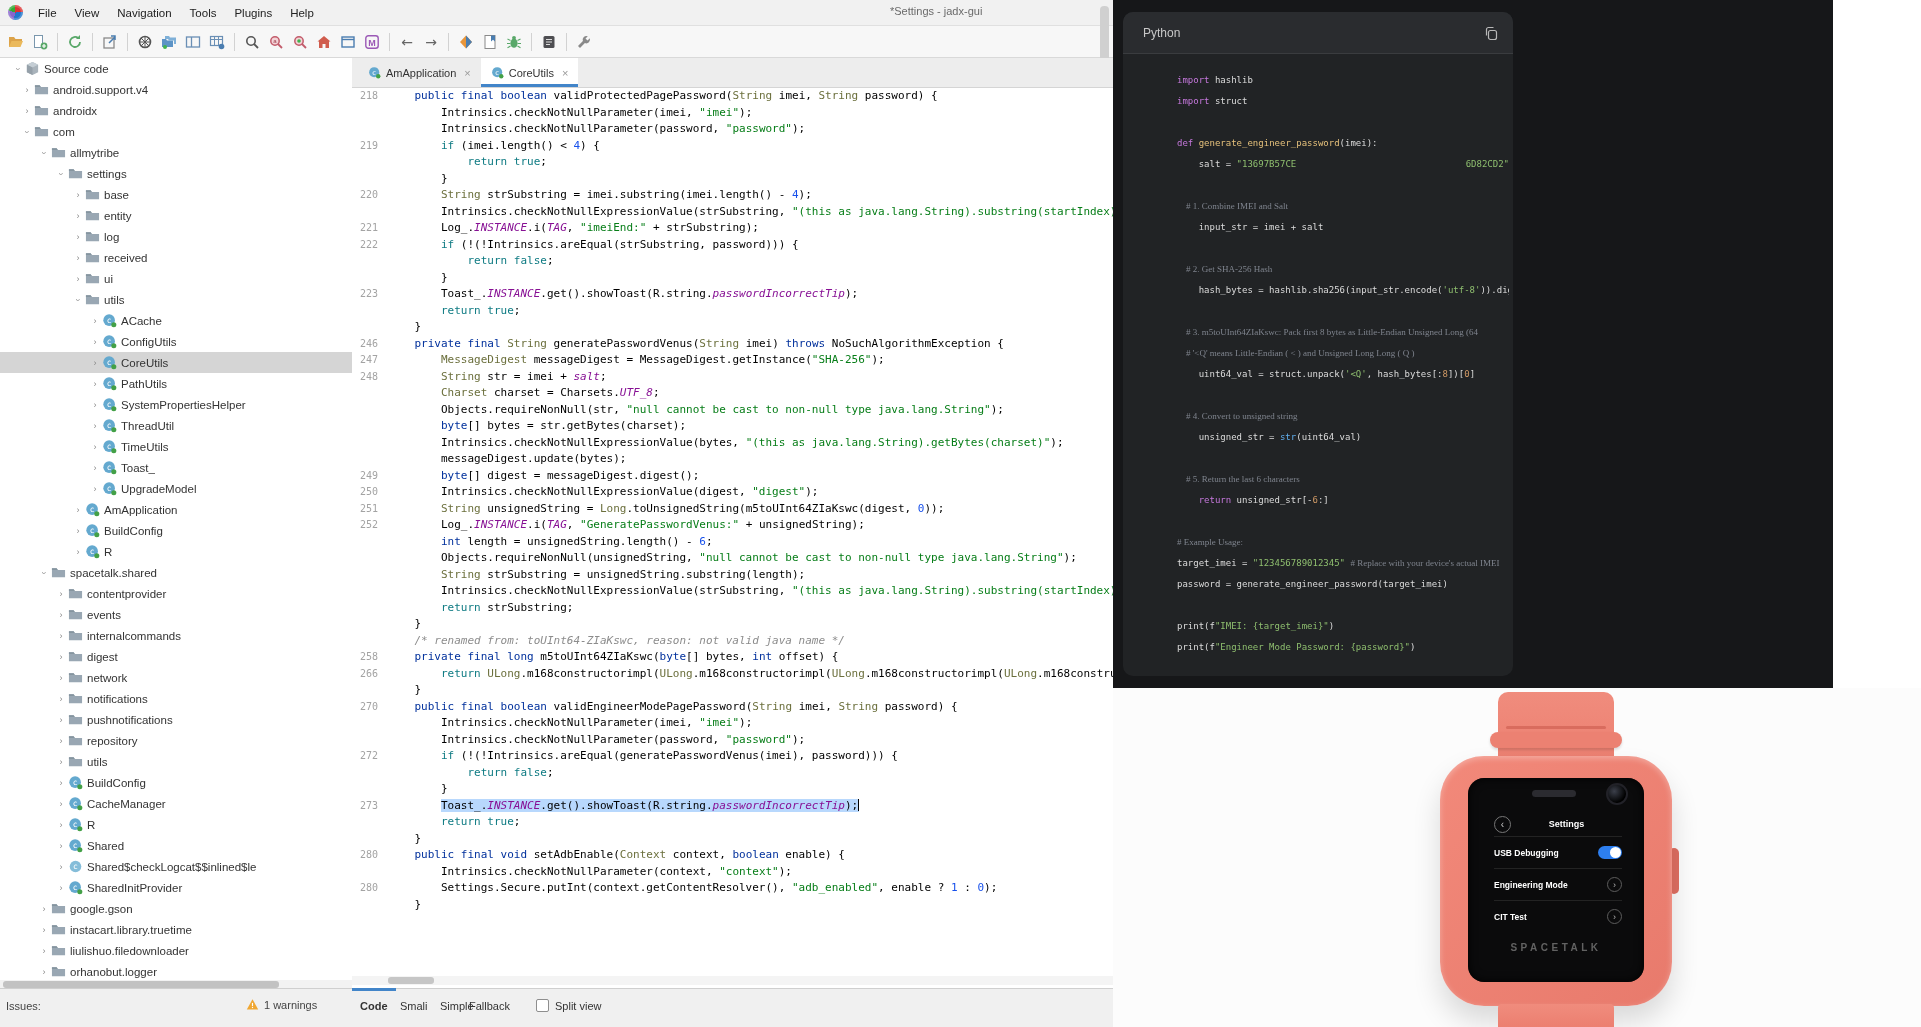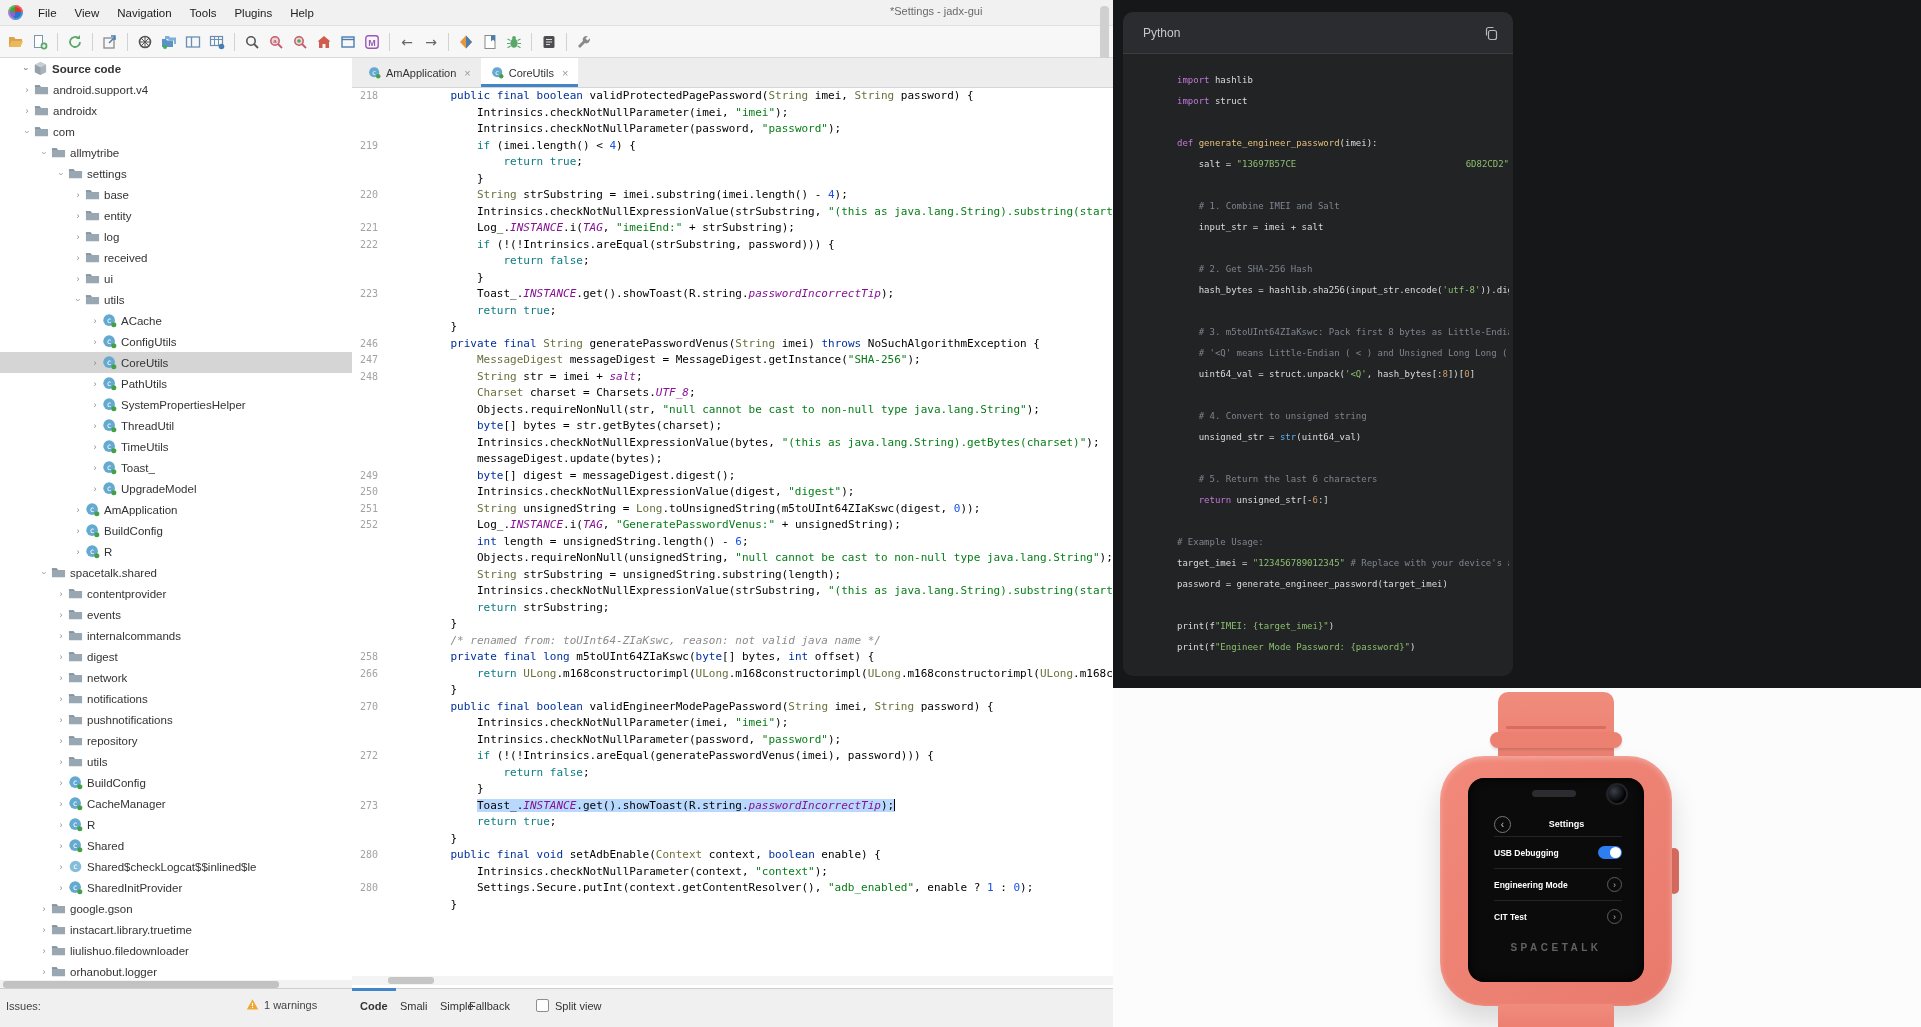--- a/index.html
+++ b/index.html
@@ -38,21 +38,21 @@
   .editor{position:absolute;left:352px;top:58px;width:761px;height:930px;background:#fff;overflow:hidden;}
   .tabbar{position:absolute;left:0;top:0;width:100%;height:30px;background:#ededed;border-bottom:1px solid #d5d5d5;
     display:flex;align-items:stretch;padding-left:6px;box-sizing:border-box;}
   .etab{display:flex;align-items:center;gap:5px;padding:0 10px;font-size:11px;color:#333;background:#ededed;position:relative;}
   .etab.active{background:#fff;}
   .etab.active:after{content:"";position:absolute;left:0;right:0;bottom:0;height:3px;background:#4285c9;}
   .etab .cls{width:13px;height:13px;}
   .etab .x{color:#999;font-size:11px;margin-left:3px;}
   .code{position:absolute;left:0;top:30px;width:100%;height:925px;overflow:hidden;
     font-family:"DejaVu Sans Mono",monospace;font-size:11px;line-height:16.5px;}
-  .cline{display:flex;white-space:pre;gap:36px;}
+  .cline{display:flex;white-space:pre;}
   .gut{flex:0 0 26px;text-align:right;padding-right:10px;color:#a3a3a3;font-size:10px;user-select:none;}
   .lt{flex:1;overflow:hidden;}
   .k{color:#00309c;font-weight:normal;}
   .k2{color:#0d7a82;}
   .t{color:#6b6f3c;}
   .s{color:#067d17;}
   .n{color:#1750eb;}
   .c{color:#8c8c8c;font-style:italic;}
   .f{color:#871094;font-style:italic;text-align:center;}
   .selhl{background:#b8d8fd;}
@@ -65,34 +65,34 @@
   .btabind{position:absolute;left:352px;top:-1px;width:44px;height:3px;background:#4285c9;}
   .btab{position:absolute;top:11px;font-size:11px;color:#333;}
   .splitwrap{position:absolute;left:536px;top:10px;display:flex;align-items:center;gap:6px;font-size:11px;color:#333;}
   .cb{width:11px;height:11px;border:1px solid #8e8e8e;background:#fff;border-radius:2px;}
   .issues{position:absolute;left:6px;top:11px;font-size:11px;color:#444;}
   .warn{position:absolute;left:246px;top:9px;font-size:11px;color:#444;display:flex;align-items:center;gap:5px;}
   .warn svg{width:13px;height:13px;}
 
   
   #right{position:absolute;left:1113px;top:0;width:808px;height:1027px;overflow:hidden;}
-  .darkarea{position:absolute;left:0;top:0;width:808px;height:688px;background:#161719;}
+  .darkarea{position:absolute;left:0;top:0;width:720px;height:688px;background:#161719;}
   .codeblock{position:absolute;left:10px;top:12px;width:390px;height:664px;background:#212325;border-radius:10px;overflow:hidden;}
   .cbheader{height:42px;background:#2a2c2f;border-bottom:1px solid #3a3c3f;display:flex;align-items:center;
     justify-content:space-between;padding:0 14px 0 20px;box-sizing:border-box;}
   .cblang{color:#c8c8c8;font-size:12px;}
   .copybtn{width:16px;height:16px;}
   .cbbody{padding:16px 4px 0 14px;font-family:"DejaVu Sans Mono",monospace;font-size:9px;line-height:21px;color:#dcdcdc;}
   .pline{display:flex;white-space:pre;overflow:hidden;margin-left:40px;}
   .pgap{flex:1;}
   .pk{color:#c678dd;}
   .pf{color:#e5c07b;}
   .ps{color:#8fbf6f;}
   .pn{color:#d19a66;}
-  .pc{color:#7f848e;}
+  .pc{color:#7f848e;font-family:Liberation Serif, serif;}
   .pb{color:#61afef;}
 
   .whitearea{position:absolute;left:0;top:688px;width:808px;height:339px;background:#fcfcfc;}
   
   .watch{position:absolute;left:0;top:0;width:808px;height:339px;}
   .strap-top{position:absolute;left:385px;top:4px;width:116px;height:76px;background:linear-gradient(#f08c7d,#ec7f70);border-radius:10px 10px 4px 4px;}
   .strap-top .groove{position:absolute;left:8px;right:8px;top:34px;height:3px;background:#d96c5e;border-radius:2px;}
   .strap-keeper{position:absolute;left:377px;top:44px;width:132px;height:16px;background:#ec8172;border-radius:8px;box-shadow:0 2px 3px #00000022;}
   .sidebtn{position:absolute;left:556px;top:160px;width:10px;height:46px;background:#e06f62;border-radius:5px;}
   .body{position:absolute;left:327px;top:68px;width:232px;height:250px;border-radius:44px;
@@ -258,21 +258,21 @@
         </span>
         <div class="tbsep"></div>
         <span class="tbi">
           <svg viewBox="0 0 16 16">
             <path d="M13.8 4.2a3.8 3.8 0 0 1-4.9 4.9L4 14l-2-2 4.9-4.9a3.8 3.8 0 0 1 4.9-4.9L9.5 4.5 11.5 6.5z" fill="#8a8a8a"></path>
           </svg>
         </span>
       </div>
 
     <div class="tree" id="tree">
-        <div class="trow" style="padding-left: 20px; font-weight: bold;">
+        <div class="trow" style="padding-left: 12px;">
           <span class="chev exp">›</span>
           <span class="ticon">
             <svg viewBox="0 0 16 16">
               <path d="M8 1l6 3v8l-6 3-6-3V4z" fill="#a9b3bb"></path>
               <path d="M8 1l6 3-6 3L2 4z" fill="#c5ced5"></path>
               <path d="M8 7v8l-6-3V4z" fill="#95a0a9"></path>
             </svg>
           </span>
           <span>Source code</span>
         </div>

